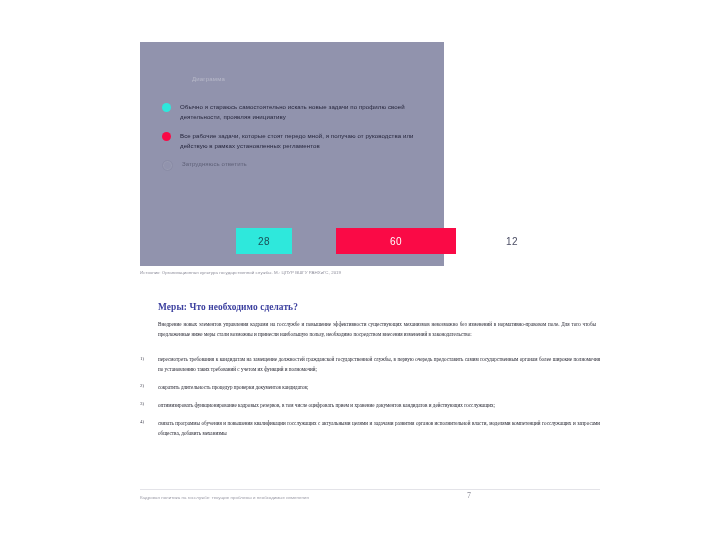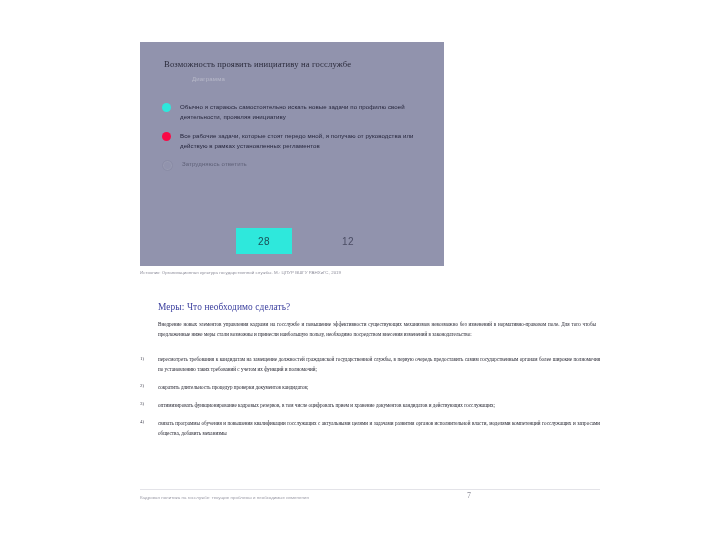--- a/index.html
+++ b/index.html
@@ -130,21 +130,21 @@
     white-space: nowrap;
   }
 
   
   #measures-heading {
     position: absolute;
     left: 62px;
     top: 302px;
     font-family: "Liberation Serif", serif;
     font-size: 9.4px;
-    font-weight: 400;
+    font-weight: 700;
     color: #3b3f9e;
     letter-spacing: .1px;
   }
 
   #intro-paragraph {
     position: absolute;
     left: 62px;
     top: 320px;
     width: 438px;
     font-family: "Liberation Serif", serif;
@@ -214,21 +214,20 @@
 </style>
 </head>
 <body>
 
 <div id="slide">
 
   <div id="chart-panel">
 
     <div id="chart-ghost-title">Диаграмма</div>
 
-    <div id="chart-title">Возможность проявить инициативу на госслужбе</div>
 
     <div id="legend">
 
       <div class="legend-row">
         <span class="legend-dot cyan"></span>
         <span class="legend-text">Обычно я стараюсь самостоятельно искать новые задачи по профилю своей деятельности, проявляя инициативу</span>
       </div>
 
       <div class="legend-row">
         <span class="legend-dot red"></span>
@@ -237,20 +236,21 @@
 
       <div class="legend-row">
         <span class="legend-dot ghost"></span>
         <span class="legend-text muted">Затрудняюсь ответить</span>
       </div>
 
     </div>
 
     <div id="bar-wrap">
       <div class="bar-seg s0" style="flex: 0 0 28%;">28</div>
+      <div class="bar-seg s1" style="flex: 0 0 60%;">60</div>
       <div class="bar-seg s2" style="flex: 0 0 12%;">12</div>
     </div>
 
   </div>
 
   <div id="source-note">Источник: Организационная культура государственной службы. М.: ЦПУР ВШГУ РАНХиГС, 2019</div>
 
   <div id="measures-heading">Меры: Что необходимо сделать?</div>
 
   <div id="intro-paragraph">Внедрение новых элементов управления кадрами на госслужбе и повышение эффективности существующих механизмов невозможно без изменений в нормативно-правовом поле. Для того чтобы предложенные ниже меры стали возможны и принесли наибольшую пользу, необходимо посредством внесения изменений в законодательство:</div>

